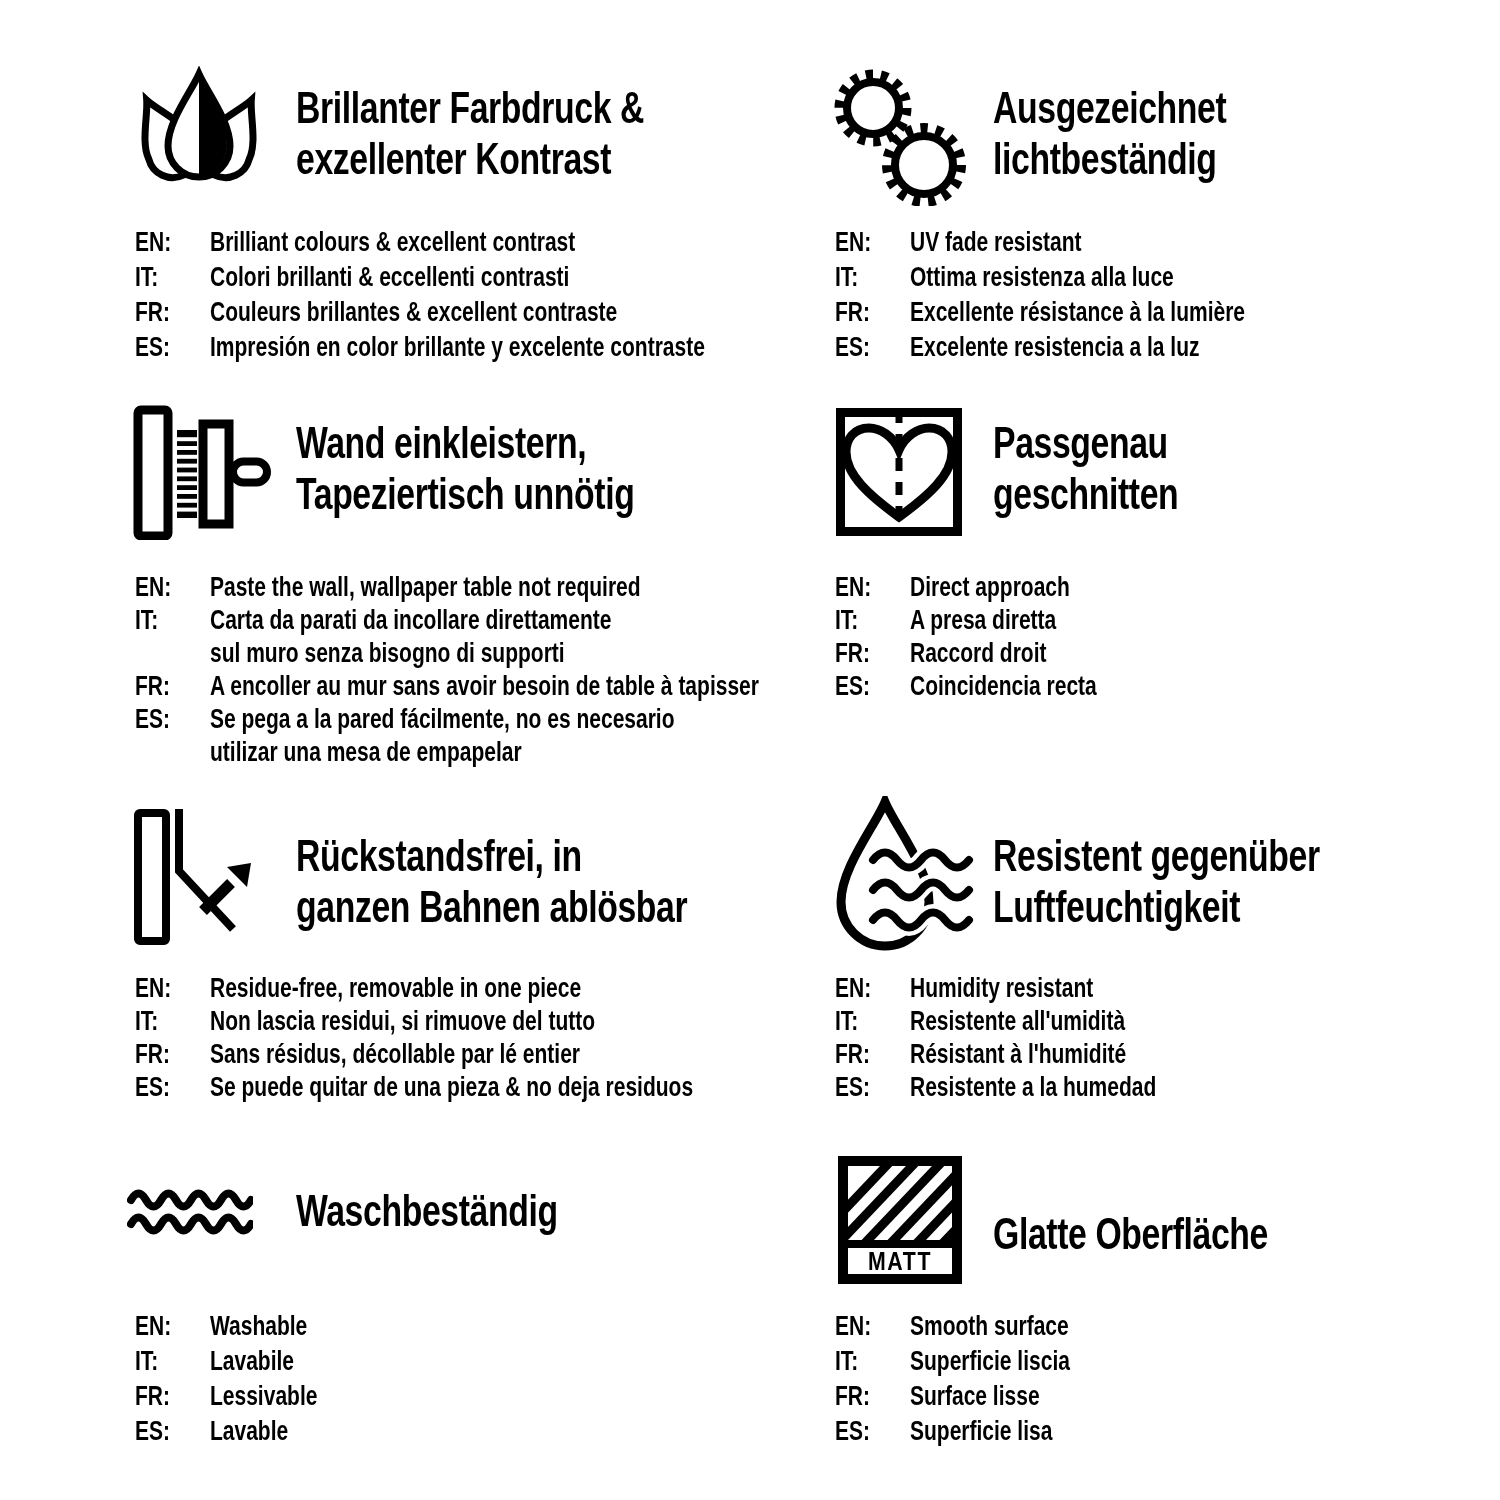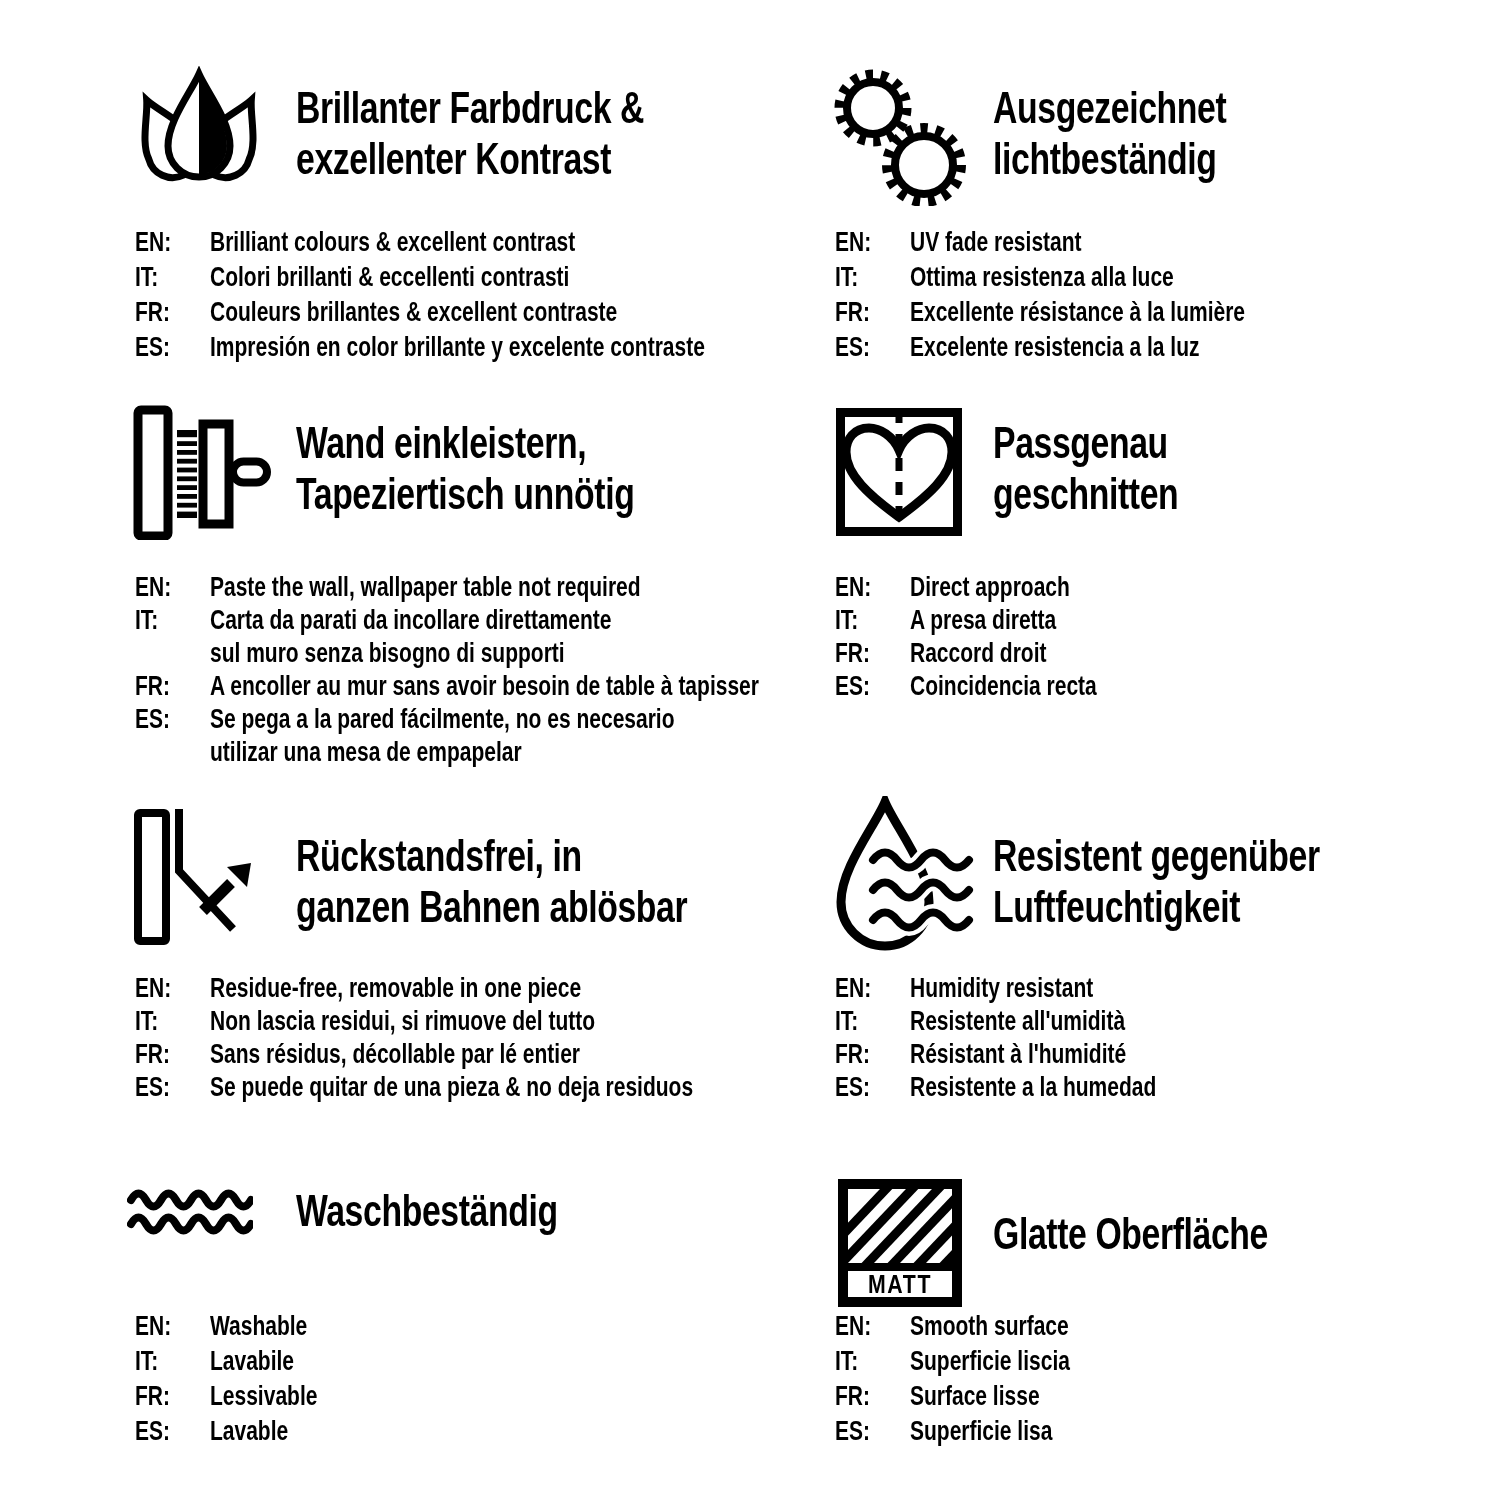--- a/index.html
+++ b/index.html
@@ -341,21 +341,21 @@
       <div class="t-row">
         <span class="t-lang">ES:</span>
         <span class="t-text">
           <div>Lavable</div>
         </span>
       </div>
     </div>
 </div>
 
 <div class="section">
-  <div class="icon" style="left:838px;top:1156px;width:124px;height:128px;margin-top:23px;">
+  <div class="icon" style="left:838px;top:1156px;width:124px;height:128px;">
     <svg width="124" height="128" viewBox="0 0 124 128">
       <defs>
         <clipPath id="stripeClip">
             <rect x="9" y="9" width="106" height="75"></rect>
           </clipPath>
       </defs>
       <rect x="5" y="5" width="114" height="118" fill="#fff" stroke="#000" stroke-width="10"></rect>
       <g clip-path="url(#stripeClip)" stroke="#000" stroke-width="9">
         <line x1="-26" y1="88" x2="51" y2="7"></line>
         <line x1="0" y1="88" x2="77" y2="7"></line>

